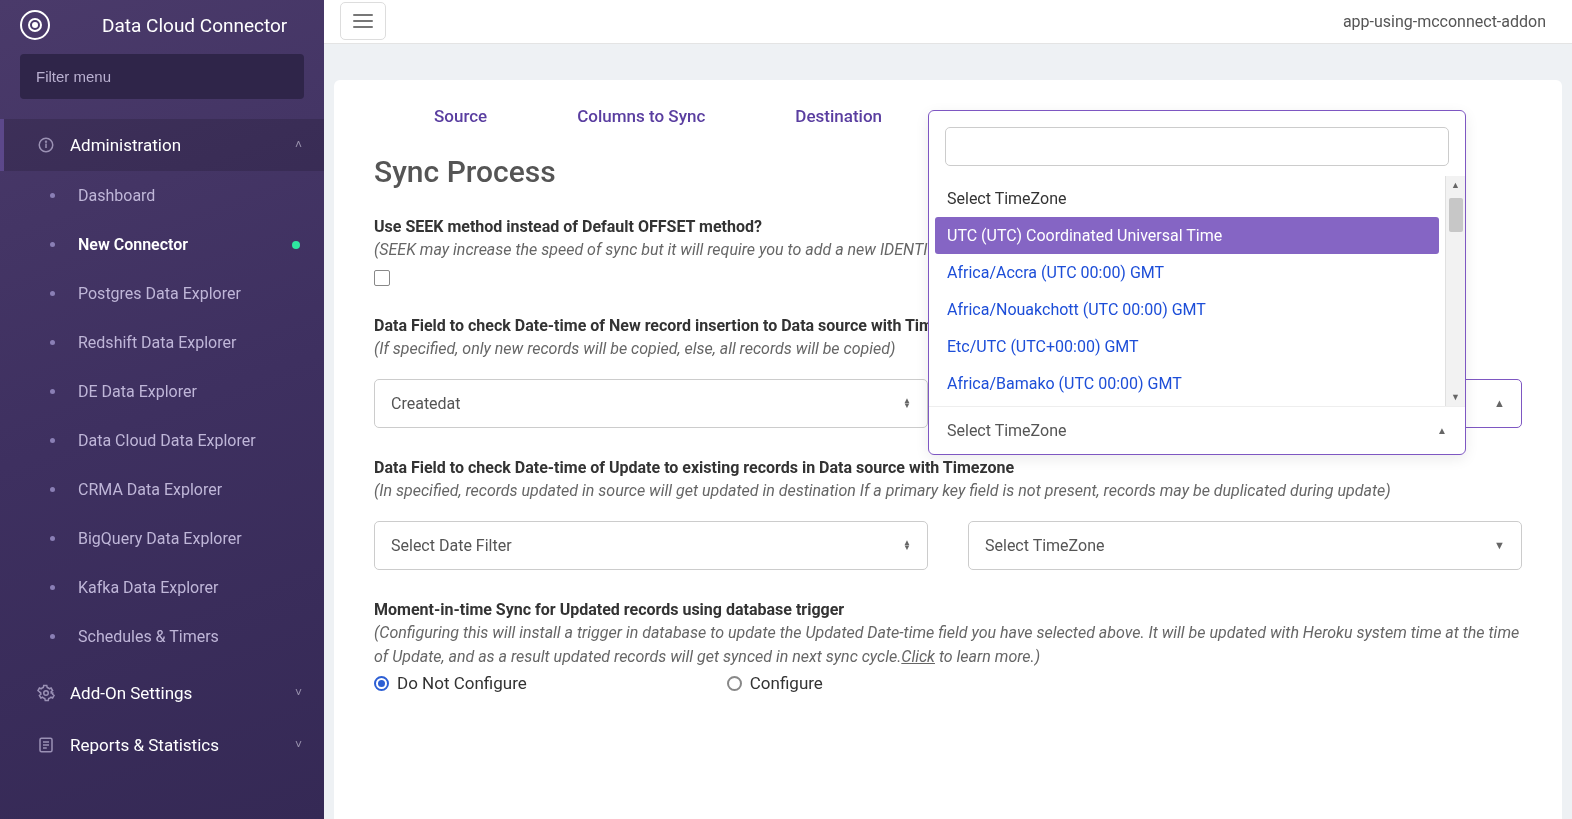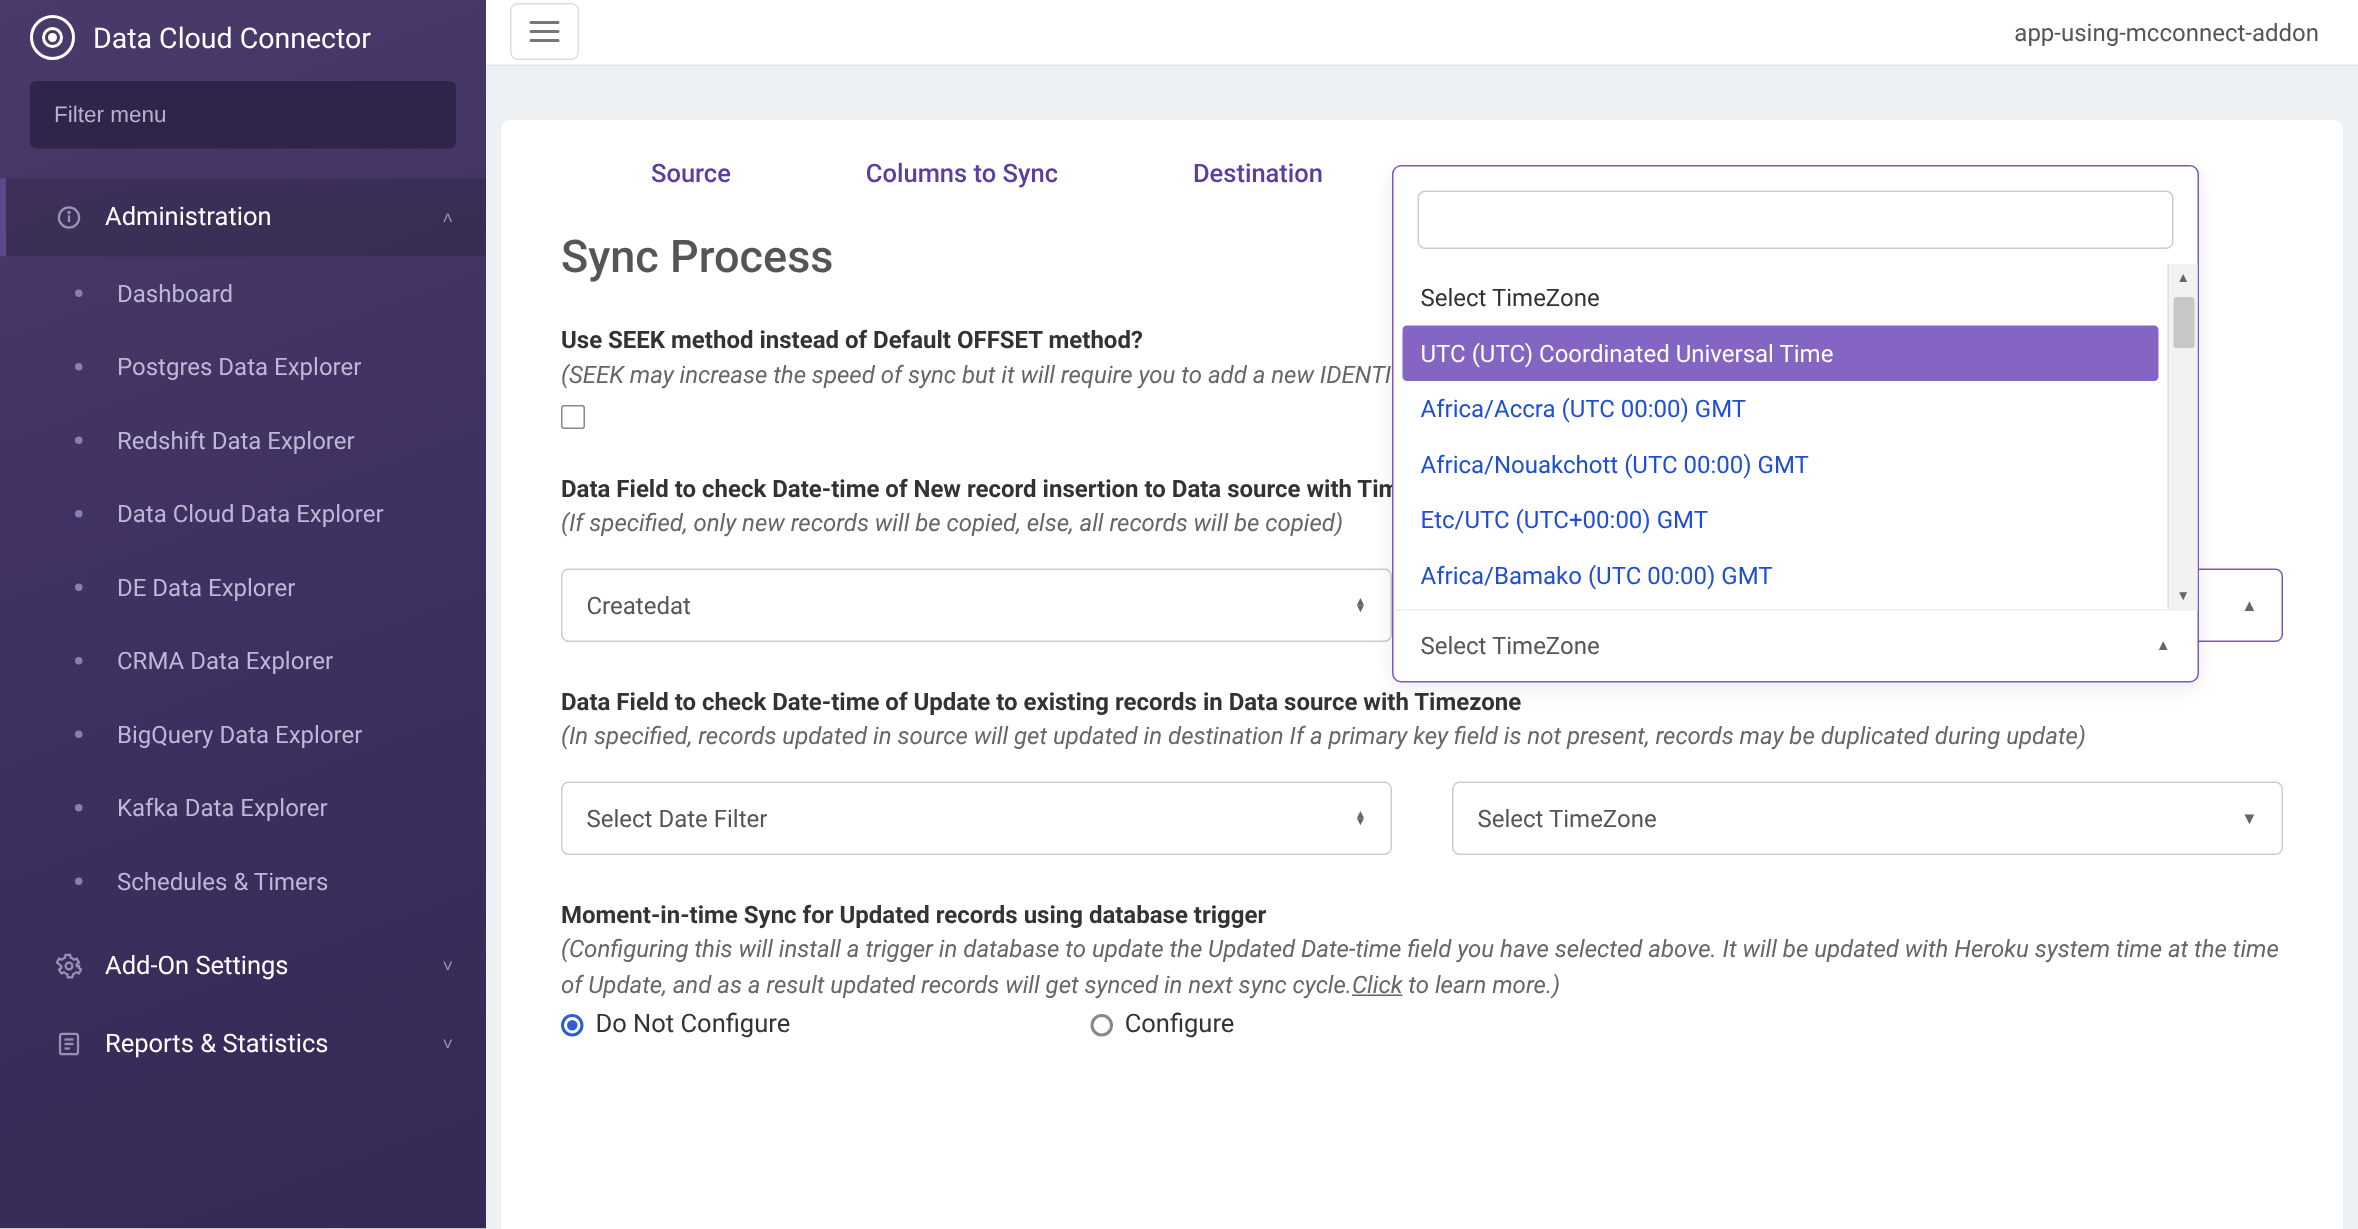--- a/index.html
+++ b/index.html
@@ -41,20 +41,21 @@
     position: absolute;
     top: 2px; left: 2px;
     width: 6px; height: 6px;
     background: #fff;
     border-radius: 50%;
   }
   .sidebar-title {
     font-size: 19px;
     font-weight: 400;
     color: #fff;
+    margin-left: 40px;
   }
   .filter-wrap { padding: 0 20px 20px 20px; }
   .filter-input {
     width: 100%;
     background: #2f2549;
     border: none;
     border-radius: 4px;
     padding: 14px 16px;
     color: #b9b0d0;
     font-size: 15px;
@@ -401,31 +402,34 @@
           <circle cx="12" cy="7.5" r="0.6" fill="#cfc7e6"></circle>
         </svg>
     </span>
     <span class="nav-section-label">Administration</span>
     <span class="nav-chevron">˄</span>
   </div>
 
   <div class="nav-item">
     <span class="nav-item-label">Dashboard</span>
   </div>
+  <div class="nav-item active">
+    <span class="nav-item-label">New Connector</span>
+  </div>
   <div class="nav-item">
     <span class="nav-item-label">Postgres Data Explorer</span>
   </div>
   <div class="nav-item">
     <span class="nav-item-label">Redshift Data Explorer</span>
   </div>
   <div class="nav-item">
+    <span class="nav-item-label">DE Data Explorer</span>
+  </div>
+  <div class="nav-item">
     <span class="nav-item-label">Data Cloud Data Explorer</span>
-  </div>
-  <div class="nav-item">
-    <span class="nav-item-label">DE Data Explorer</span>
   </div>
   <div class="nav-item">
     <span class="nav-item-label">CRMA Data Explorer</span>
   </div>
   <div class="nav-item">
     <span class="nav-item-label">BigQuery Data Explorer</span>
   </div>
   <div class="nav-item">
     <span class="nav-item-label">Kafka Data Explorer</span>
   </div>

